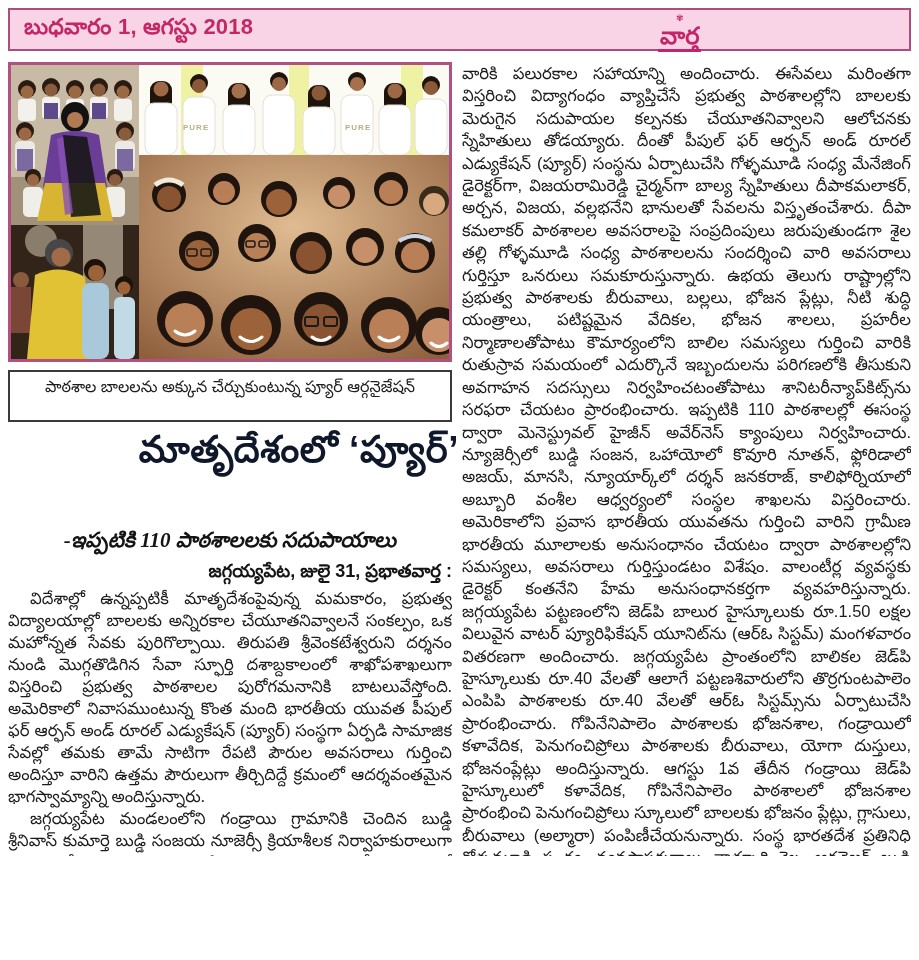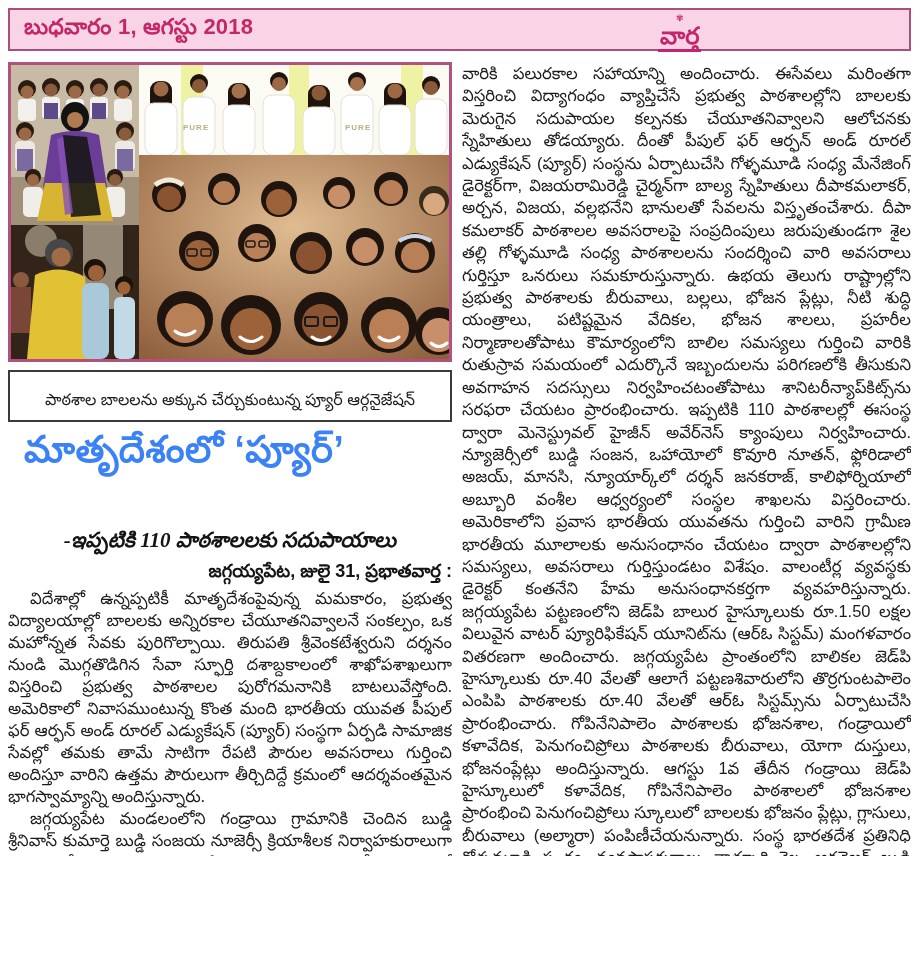--- a/index.html
+++ b/index.html
@@ -39,27 +39,27 @@
   .photoC { left:128px; top:0; width:310px; height:90px; }
   .photoD { left:128px; top:90px; width:310px; height:204px; }
   .shirt-label {
     position:absolute; font-size:8px; font-weight:bold; color:#b9b089;
     letter-spacing:1px; font-family:"Liberation Sans", sans-serif;
   }
   
   .caption-box {
     position:absolute; left:8px; top:370px; width:444px; height:52px;
     border:2px solid #3a3a3a; background:#fff; text-align:center;
-    color:#1d1d1d; font-size:16px; line-height:23px; padding-top:16px;
+    color:#1d1d1d; font-size:16px; line-height:23px; padding-top:3px;
     font-weight:500;
   }
   
   .headline {
-    position:absolute; left:24px; top:426px; width:444px; text-align:left;
-    color:#3b82f6; font-weight:bold; font-size:37px; line-height:48px;
+    position:absolute; left:15px; top:426px; width:444px; text-align:right;
+    color:#0f172a; font-weight:bold; font-size:37px; line-height:48px;
     letter-spacing:0.5px;
   }
   .subheadline {
     position:absolute; left:8px; top:528px; width:444px; text-align:center;
     font-family:"Liberation Serif", serif; font-style:italic; font-weight:bold;
     color:#141414; font-size:21px;
   }
   .dateline {
     position:absolute; left:8px; top:561px; width:444px; text-align:right;
     font-weight:bold; color:#141414; font-size:18px;

